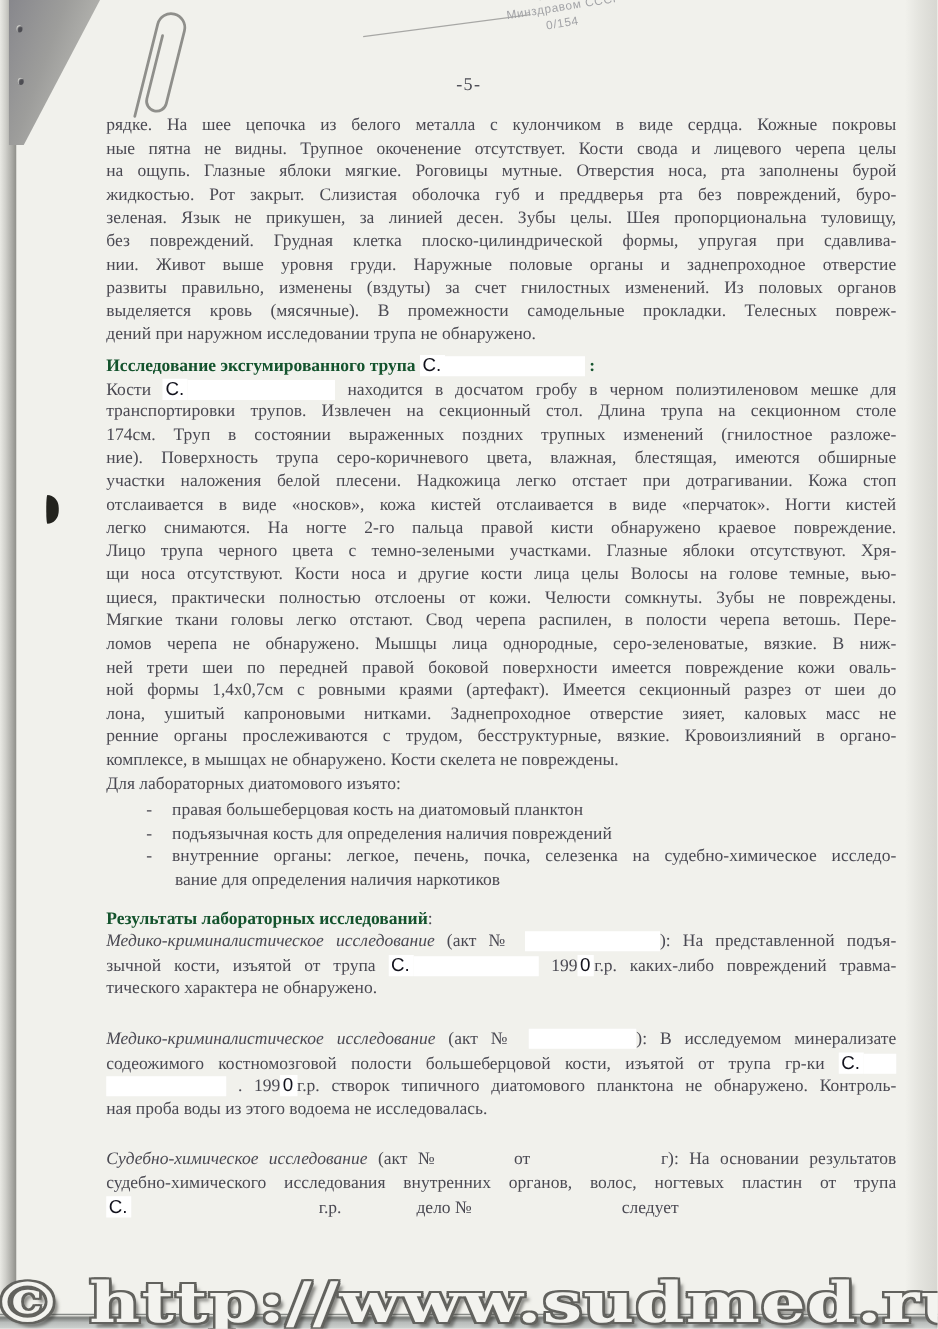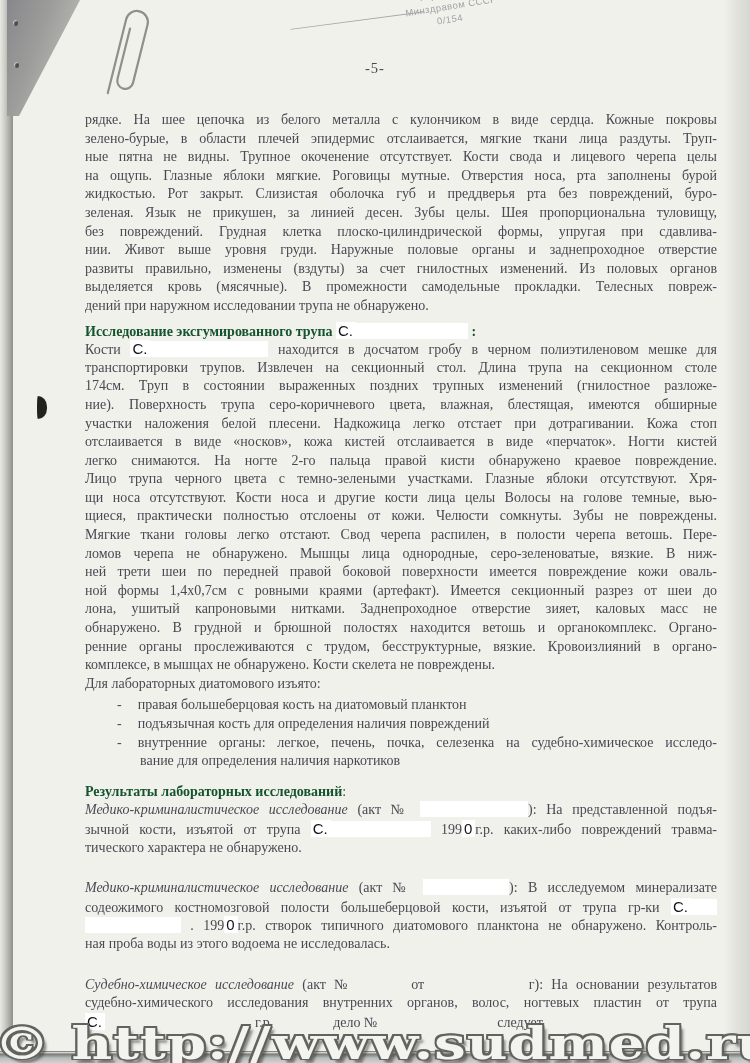--- a/index.html
+++ b/index.html
@@ -46,21 +46,21 @@
   .stamp .rule{position:absolute;border-top:1.6px solid #9b9b99;}
   .stamp .rule-left{left:0;top:30px;width:135px;transform:rotate(1.5deg);}
   .stamp .srow{position:absolute;white-space:nowrap;letter-spacing:.5px;}
   
   .page-number{
     position:absolute;left:0;right:0;top:60px;text-align:center;z-index:2;
     font-size:14.5px;color:#4a4a52;letter-spacing:1px;
   }
   
   .doc{
-    position:absolute;left:85px;top:111px;width:632px;z-index:2;
+    position:absolute;left:85px;top:92px;width:632px;z-index:2;
     font-size:14px;color:#4a4952;
   }
   .block{margin:0;}
   .line{height:18.6px;line-height:18.6px;overflow:visible;text-align:left;}
   .line.just{text-align:justify;text-align-last:justify;}
   .line .b{font-weight:bold;color:#14532d;}
   .line .i{font-style:italic;}
   .line .typed{
     font-family:"Liberation Sans",sans-serif;font-size:15px;font-weight:500;
     color:#12121c;background:#ffffff;padding:0 3px 0 2px;
@@ -100,21 +100,20 @@
   <div class="srow" style="left:130px;top:12px;">Форма № 1</div>
   <div class="srow" style="left:116px;top:25px;">Минздравом СССР</div>
   <div class="srow" style="left:146px;top:38px;">0/154</div>
 </div>
 
 <div class="page-number">-5-</div>
 
 <div class="doc" id="doc">
     <div class="block" style="margin-top: 0px;">
       <div class="line just"><span class="t">рядке. На шее цепочка из белого металла с кулончиком в виде сердца. Кожные покровы</span></div>
-      <div class="line just"><span class="t">зелено-бурые, в области плечей эпидермис отслаивается, мягкие ткани лица раздуты. Труп-</span></div>
       <div class="line just"><span class="t">ные пятна не видны. Трупное окоченение отсутствует. Кости свода и лицевого черепа целы</span></div>
       <div class="line just"><span class="t">на ощупь. Глазные яблоки мягкие. Роговицы мутные. Отверстия носа, рта заполнены бурой</span></div>
       <div class="line just"><span class="t">жидкостью. Рот закрыт. Слизистая оболочка губ и преддверья рта без повреждений, буро-</span></div>
       <div class="line just"><span class="t">зеленая. Язык не прикушен, за линией десен. Зубы целы. Шея пропорциональна туловищу,</span></div>
       <div class="line just"><span class="t">без повреждений. Грудная клетка плоско-цилиндрической формы, упругая при сдавлива-</span></div>
       <div class="line just"><span class="t">нии. Живот выше уровня груди. Наружные половые органы и заднепроходное отверстие</span></div>
       <div class="line just"><span class="t">развиты правильно, изменены (вздуты) за счет гнилостных изменений. Из половых органов</span></div>
       <div class="line just"><span class="t">выделяется кровь (мясячные). В промежности самодельные прокладки. Телесных повреж-</span></div>
       <div class="line"><span class="t">дений при наружном исследовании трупа не обнаружено.</span></div>
     </div>
@@ -130,21 +129,20 @@
       <div class="line just"><span class="t">отслаивается в виде «носков», кожа кистей отслаивается в виде «перчаток». Ногти кистей</span></div>
       <div class="line just"><span class="t">легко снимаются. На ногте 2-го пальца правой кисти обнаружено краевое повреждение.</span></div>
       <div class="line just"><span class="t">Лицо трупа черного цвета с темно-зелеными участками. Глазные яблоки отсутствуют. Хря-</span></div>
       <div class="line just"><span class="t">щи носа отсутствуют. Кости носа и другие кости лица целы Волосы на голове темные, вью-</span></div>
       <div class="line just"><span class="t">щиеся, практически полностью отслоены от кожи. Челюсти сомкнуты. Зубы не повреждены.</span></div>
       <div class="line just"><span class="t">Мягкие ткани головы легко отстают. Свод черепа распилен, в полости черепа ветошь. Пере-</span></div>
       <div class="line just"><span class="t">ломов черепа не обнаружено. Мышцы лица однородные, серо-зеленоватые, вязкие. В ниж-</span></div>
       <div class="line just"><span class="t">ней трети шеи по передней правой боковой поверхности имеется повреждение кожи оваль-</span></div>
       <div class="line just"><span class="t">ной формы 1,4х0,7см с ровными краями (артефакт). Имеется секционный разрез от шеи до</span></div>
       <div class="line just"><span class="t">лона, ушитый капроновыми нитками. Заднепроходное отверстие зияет, каловых масс не</span></div>
-      <div class="line just"><span class="t">обнаружено. В грудной и брюшной полостях находится ветошь и органокомплекс. Органо-</span></div>
       <div class="line just"><span class="t">ренние органы прослеживаются с трудом, бесструктурные, вязкие. Кровоизлияний в органо-</span></div>
       <div class="line"><span class="t">комплексе, в мышцах не обнаружено. Кости скелета не повреждены.</span></div>
       <div class="line"><span class="t">Для лабораторных диатомового изъято:</span></div>
     </div>
     <div class="block" style="margin-top: 3px;">
       <div class="line"><span class="gap" style="width: 32px;"></span><span class="t">-</span><span class="gap" style="width: 16px;"></span><span class="t">правая большеберцовая кость на диатомовый планктон</span></div>
       <div class="line"><span class="gap" style="width: 32px;"></span><span class="t">-</span><span class="gap" style="width: 16px;"></span><span class="t">подъязычная кость для определения наличия повреждений</span></div>
       <div class="line just"><span class="gap" style="width: 32px;"></span><span class="t">-</span><span class="gap" style="width: 16px;"></span><span class="t">внутренние органы: легкое, печень, почка, селезенка на судебно-химическое исследо-</span></div>
       <div class="line"><span class="gap" style="width: 55px;"></span><span class="t">вание для определения наличия наркотиков</span></div>
     </div>

